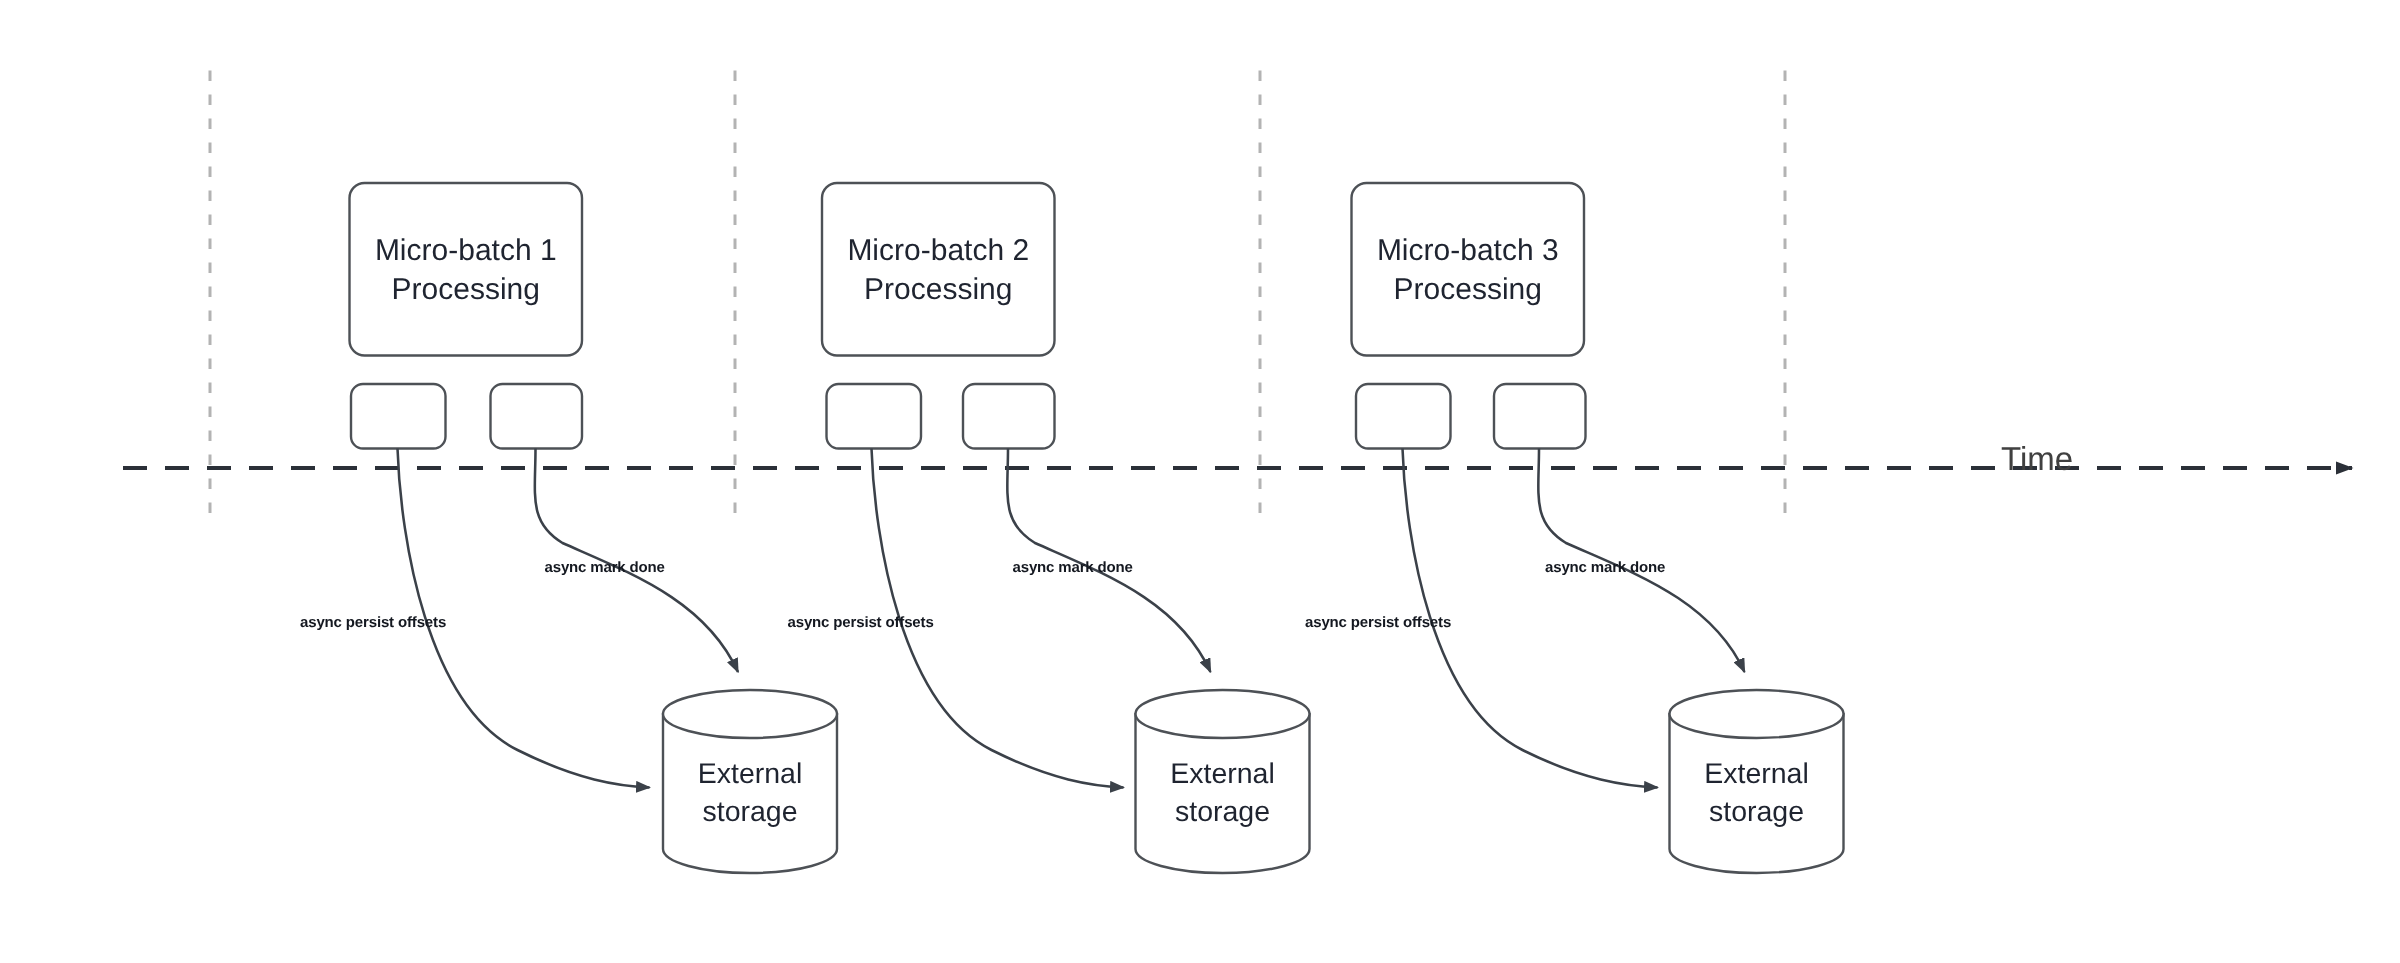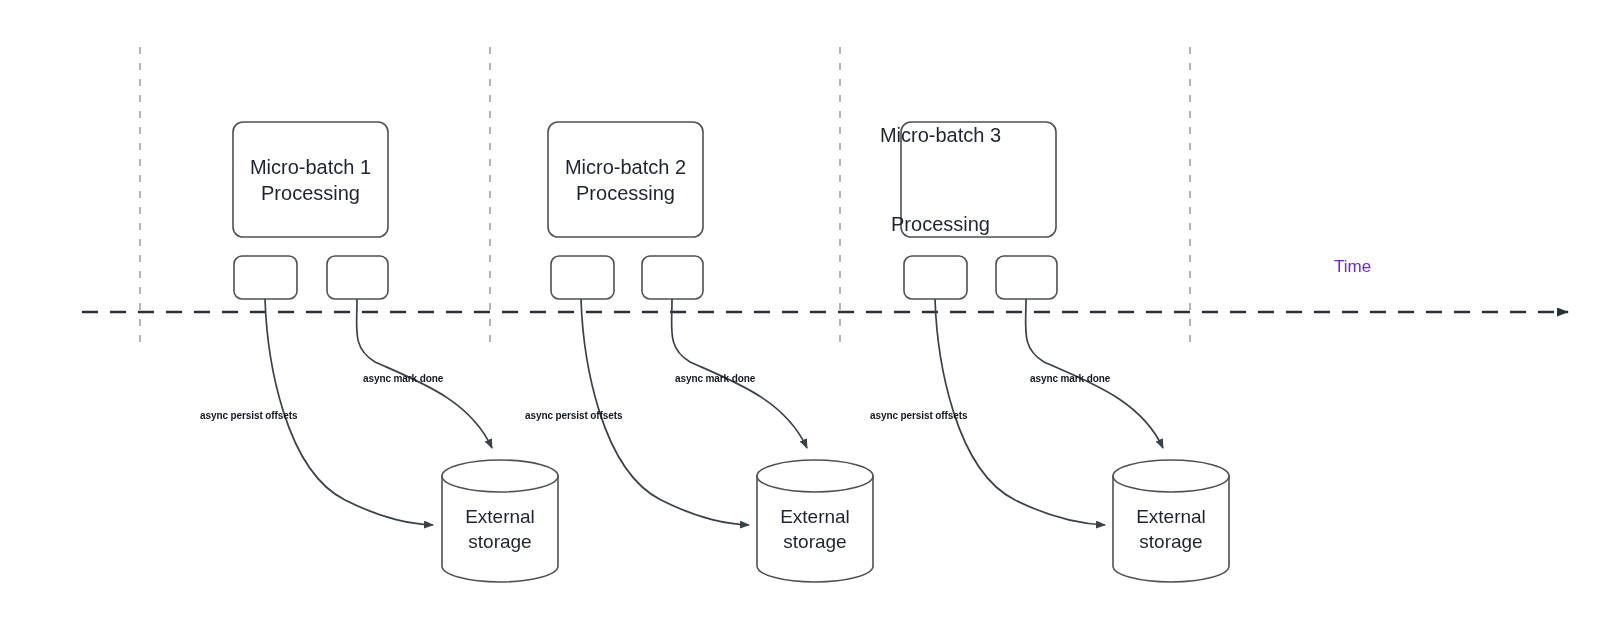--- a/index.html
+++ b/index.html
@@ -40,23 +40,24 @@
   .edge-label {
     position: absolute;
     color: #141820;
     font-size: 10px;
     font-weight: bold;
     white-space: nowrap;
     letter-spacing: -0.1px;
   }
   .axis-label {
     position: absolute;
-    color: #6d28d9;
-    font-size: 17px;
+    color: #404040;
+    font-size: 22px;
     white-space: nowrap;
+    margin-top: 36px;
   }
 </style>
 </head>
 <body>
 
 <div id="canvas">
 
   <svg class="layer" viewBox="0 0 1600 642">
     <defs>
       <marker id="arrowhead" markerWidth="10" markerHeight="8" refX="9" refY="4" orient="auto" markerUnits="userSpaceOnUse">
@@ -135,21 +136,21 @@
     <span>Micro-batch 2</span>
     <span>Processing</span>
   </div>
   <div class="node-text" style="left:757px; top:492px; width:116px; height:74px; font-size:19px; line-height:25px;">
     <span>External</span>
     <span>storage</span>
   </div>
   <div class="edge-label" style="left:525px; top:410px;">async persist offsets</div>
   <div class="edge-label" style="left:675px; top:373px;">async mark done</div>
 
-  <div class="node-text" style="left:863px; top:122px; width:155px; height:115px;justify-content:space-between;">
+  <div class="node-text" style="left:901px; top:122px; width:155px; height:115px;">
     <span>Micro-batch 3</span>
     <span>Processing</span>
   </div>
   <div class="node-text" style="left:1113px; top:492px; width:116px; height:74px; font-size:19px; line-height:25px;">
     <span>External</span>
     <span>storage</span>
   </div>
   <div class="edge-label" style="left:870px; top:410px;">async persist offsets</div>
   <div class="edge-label" style="left:1030px; top:373px;">async mark done</div>
 

